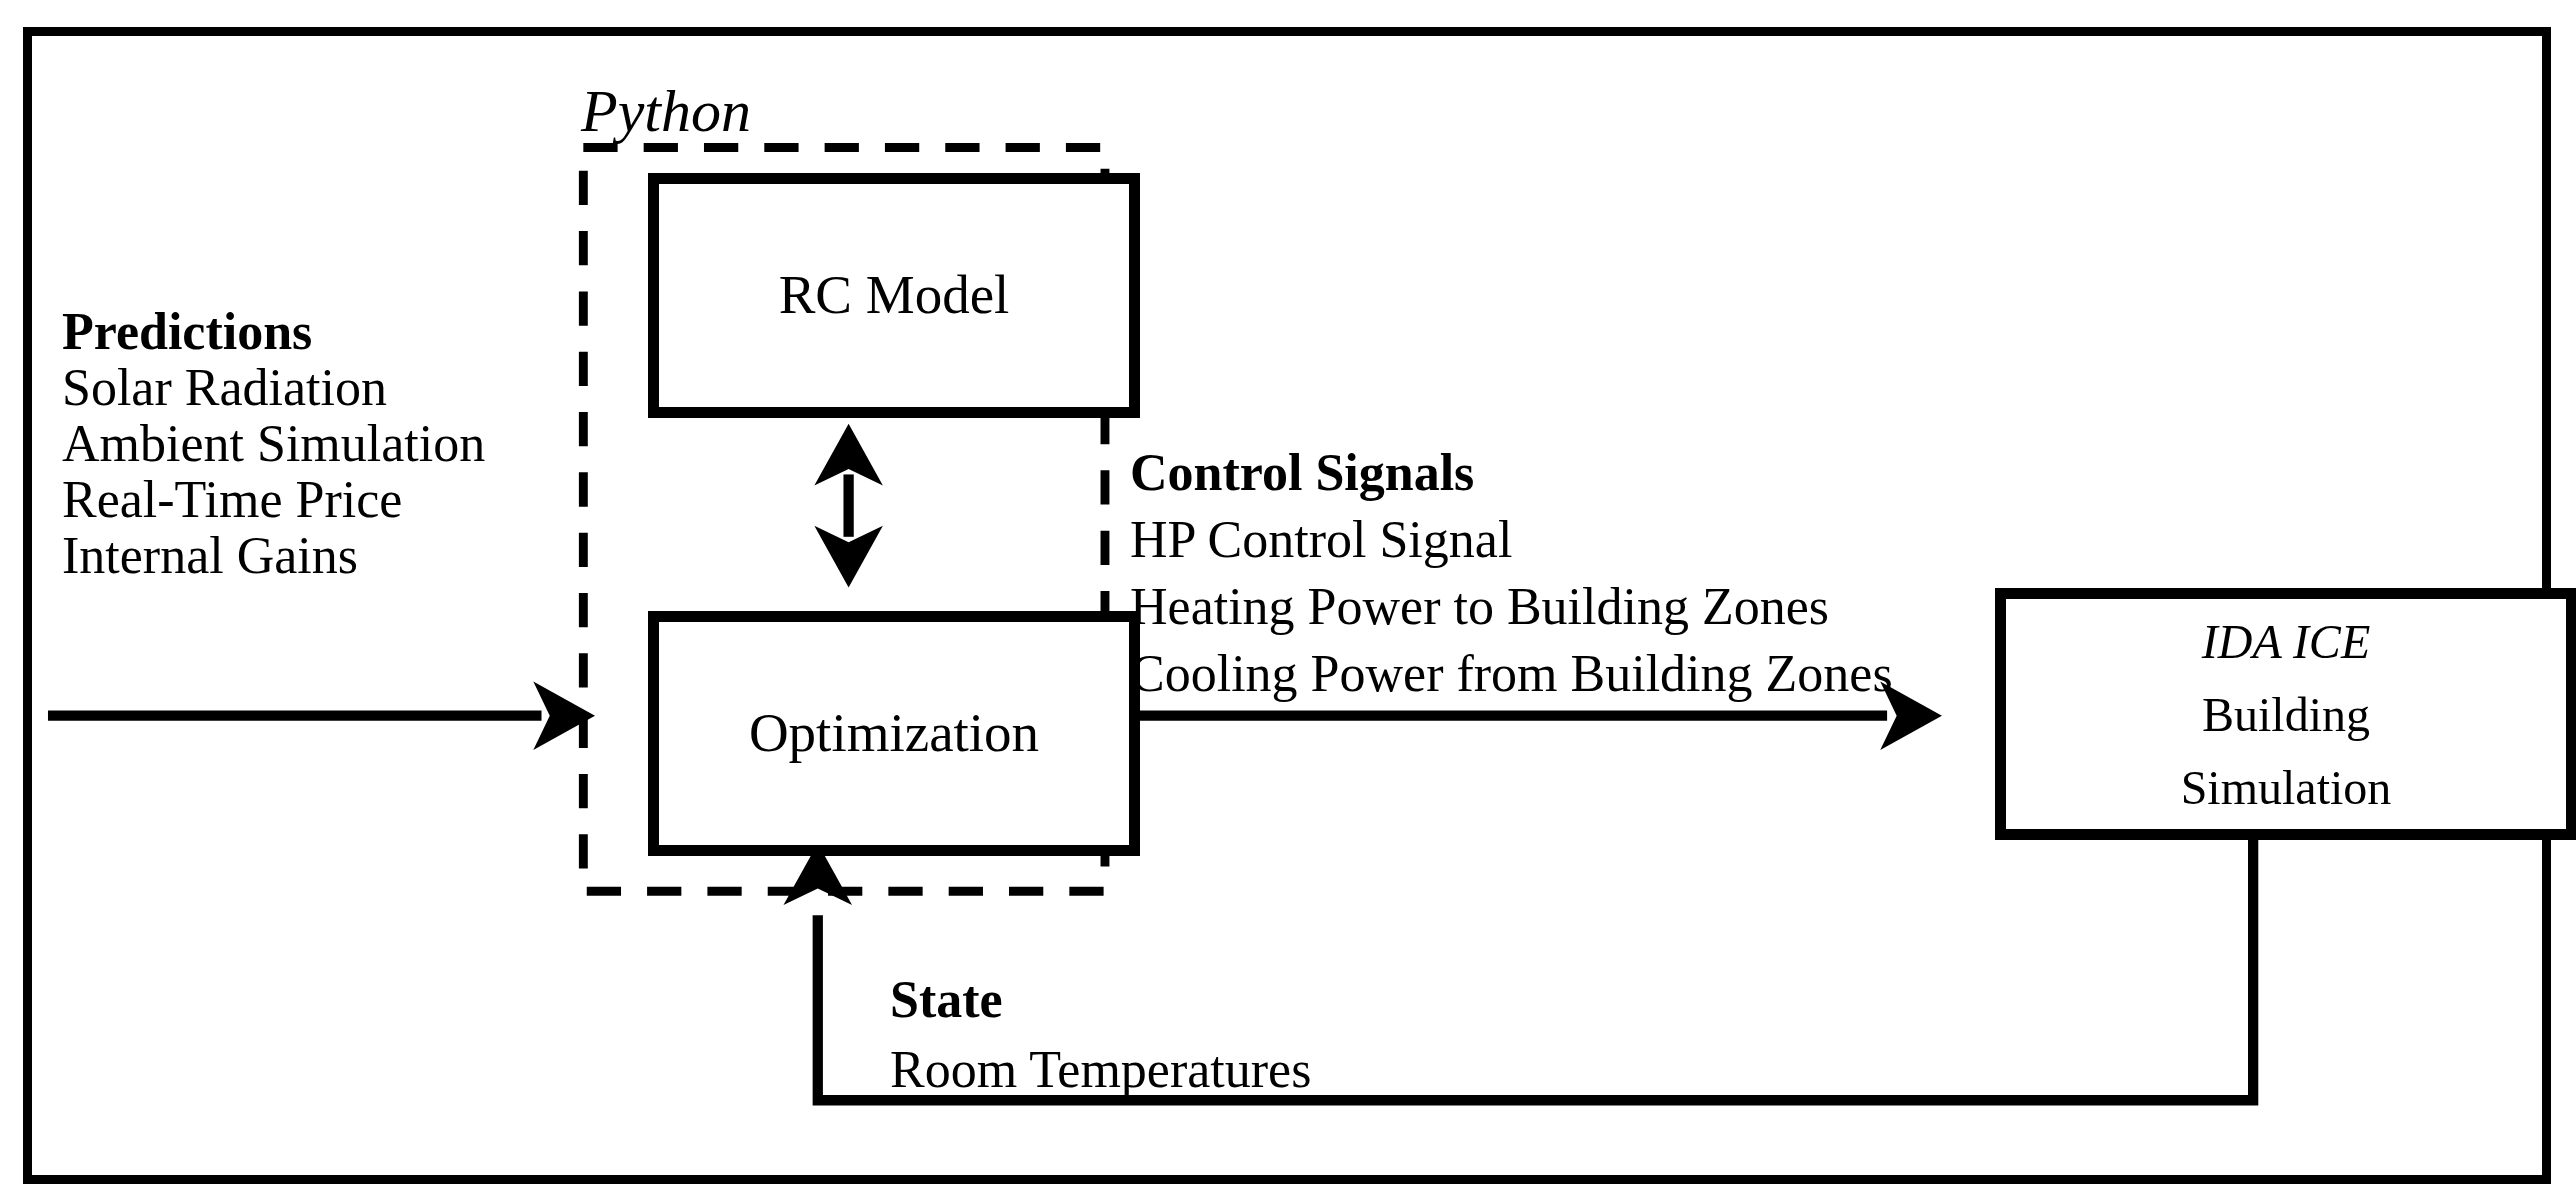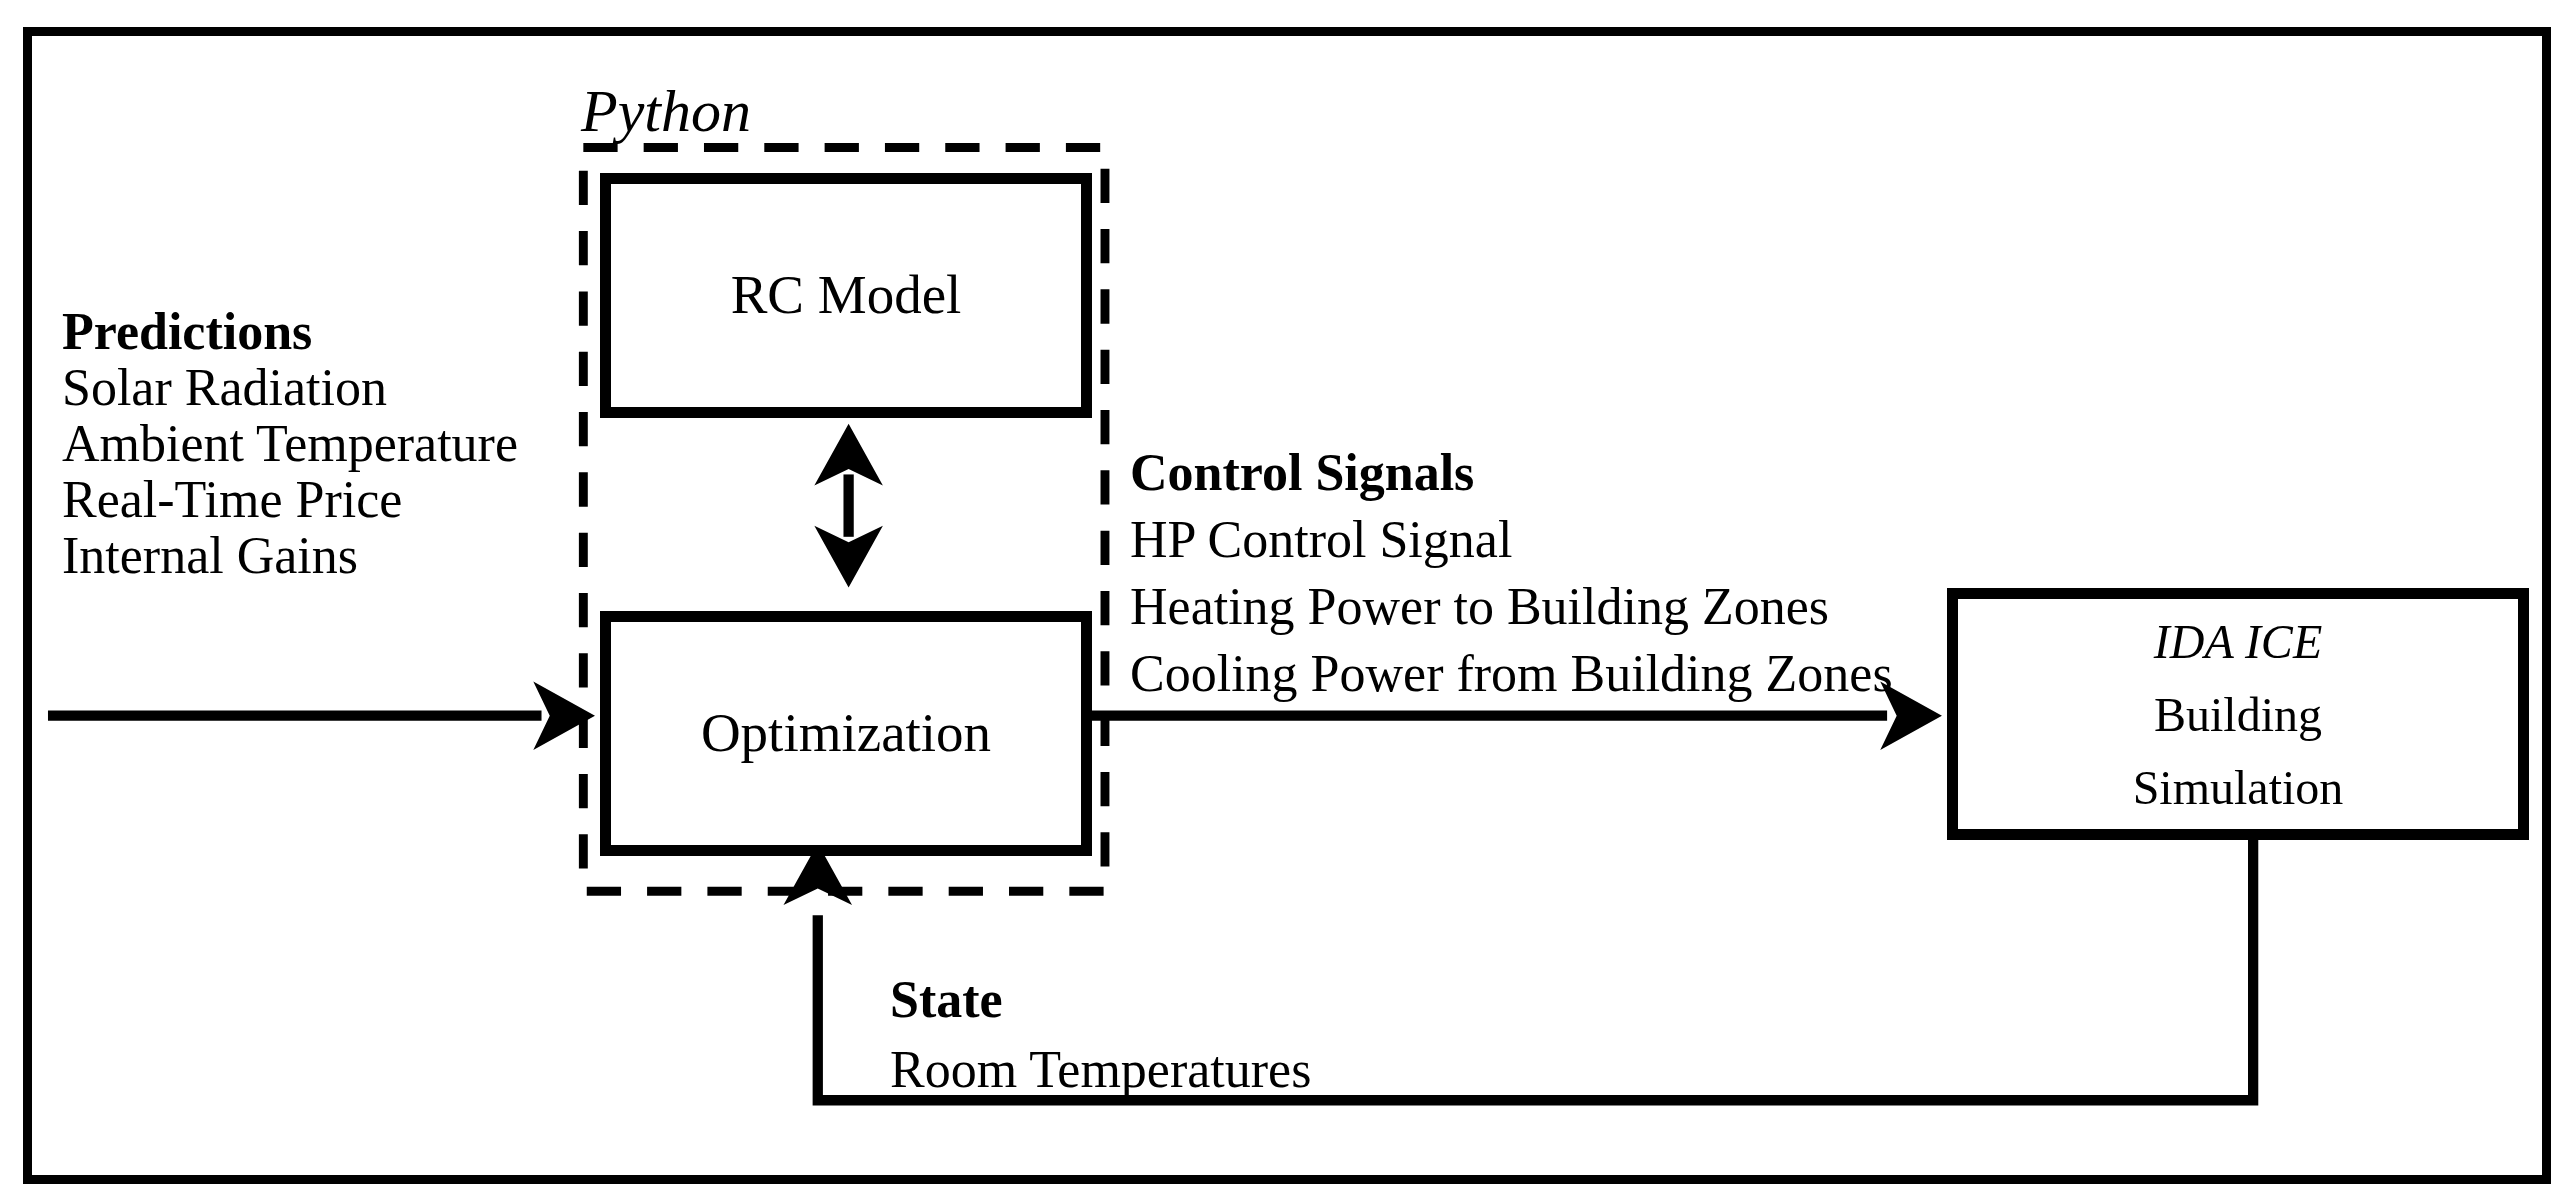--- a/index.html
+++ b/index.html
@@ -46,20 +46,21 @@
 
   
   .block {
     border: 11px solid #000;
     background: #ffffff;
     box-sizing: border-box;
     display: flex;
     align-items: center;
     justify-content: center;
     text-align: center;
+    margin-left: 48px;
   }
   .block-label {
     font-size: 55px;
     line-height: 1.1;
     white-space: nowrap;
   }
   .rc-box   { left: 600px; top: 173px;  width: 492px; height: 245px; }
   .opt-box  { left: 600px; top: 611px;  width: 492px; height: 245px; }
   .ida-box  { left: 1947px; top: 588px; width: 582px; height: 252px; flex-direction: column; }
   .ida-box .ida-line { font-size: 48px; line-height: 73px; white-space: nowrap; }
@@ -135,21 +136,21 @@
 
 <div class="abs block ida-box">
   <span class="ida-line italic">IDA ICE</span>
   <span class="ida-line">Building</span>
   <span class="ida-line">Simulation</span>
 </div>
 
 <div class="abs annot predictions-block">
   <span class="line heading">Predictions</span>
   <span class="line">Solar Radiation</span>
-  <span class="line">Ambient Temperature</span>
+  <span class="line">Ambient Simulation</span>
   <span class="line">Real-Time Price</span>
   <span class="line">Internal Gains</span>
 </div>
 
 <div class="abs annot controls-block">
   <span class="line heading">Control Signals</span>
   <span class="line">HP Control Signal</span>
   <span class="line">Heating Power to Building Zones</span>
   <span class="line">Cooling Power from Building Zones</span>
 </div>

